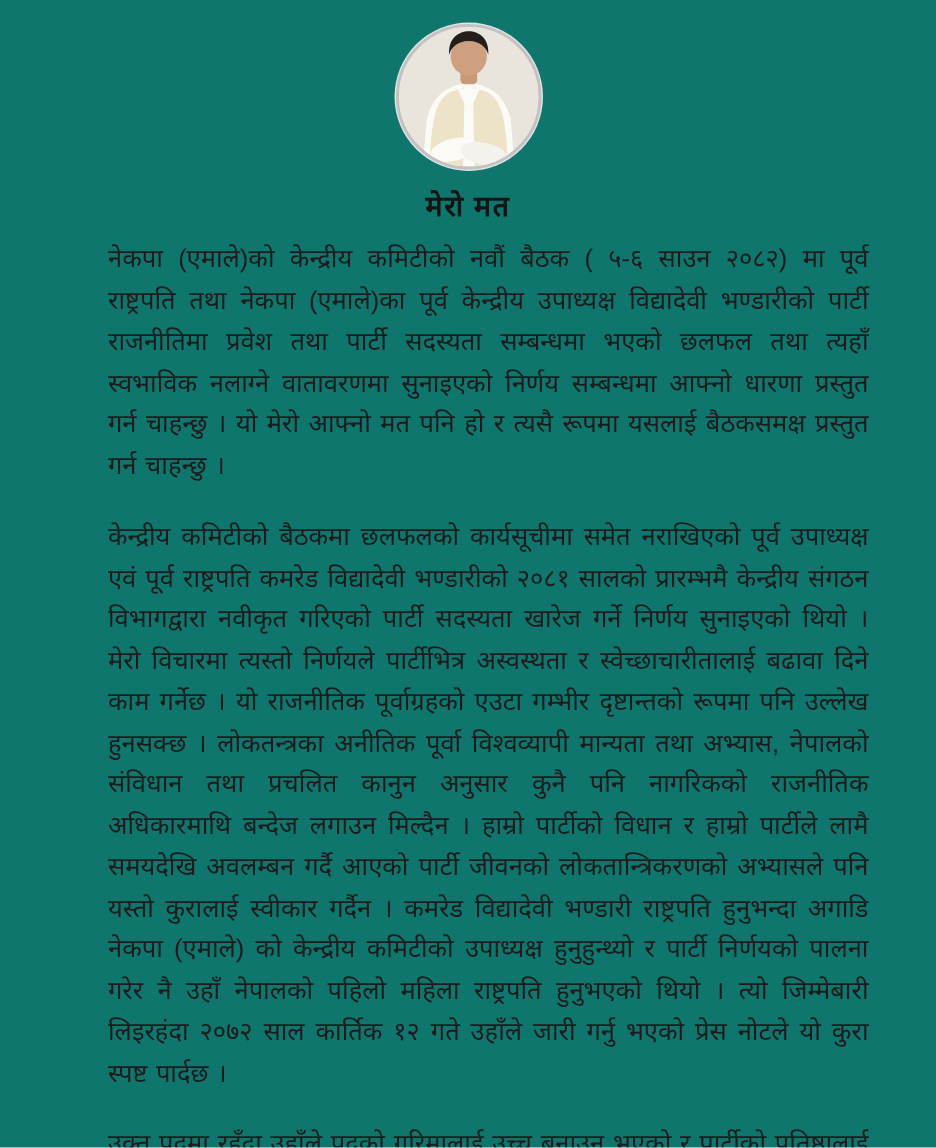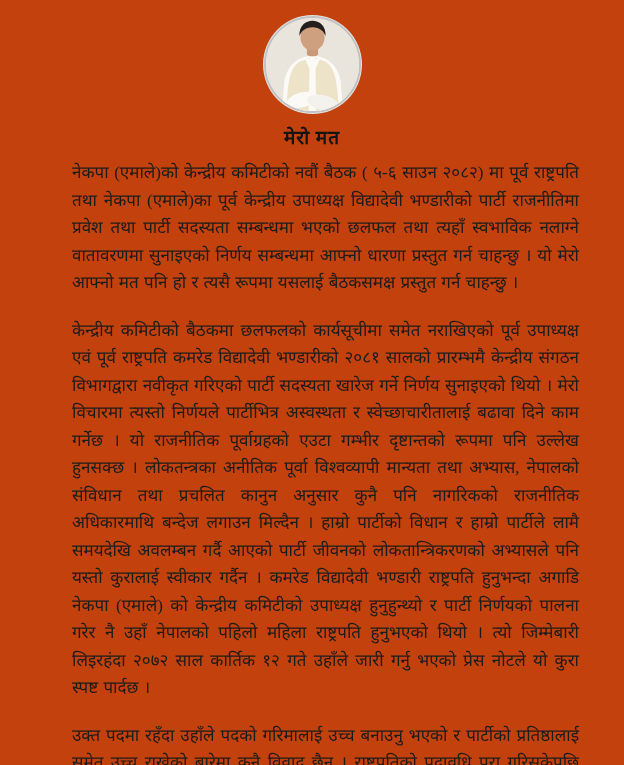--- a/index.html
+++ b/index.html
@@ -4,23 +4,23 @@
 <style>
   html, body {
     margin: 0;
     padding: 0;
     background: #ffffff;
   }
   .page {
     position: relative;
     width: 624px;
     height: 765px;
-    background: #c2410c;
+    background: #0f766e;
     overflow: hidden;
-    font-family: Liberation Serif, serif;
+    font-family: Liberation Sans, sans-serif;
   }
   .avatar-wrap {
     width: 100%;
     display: flex;
     justify-content: center;
     padding-top: 16px;
   }
   .avatar {
     width: 97px;
     height: 97px;

